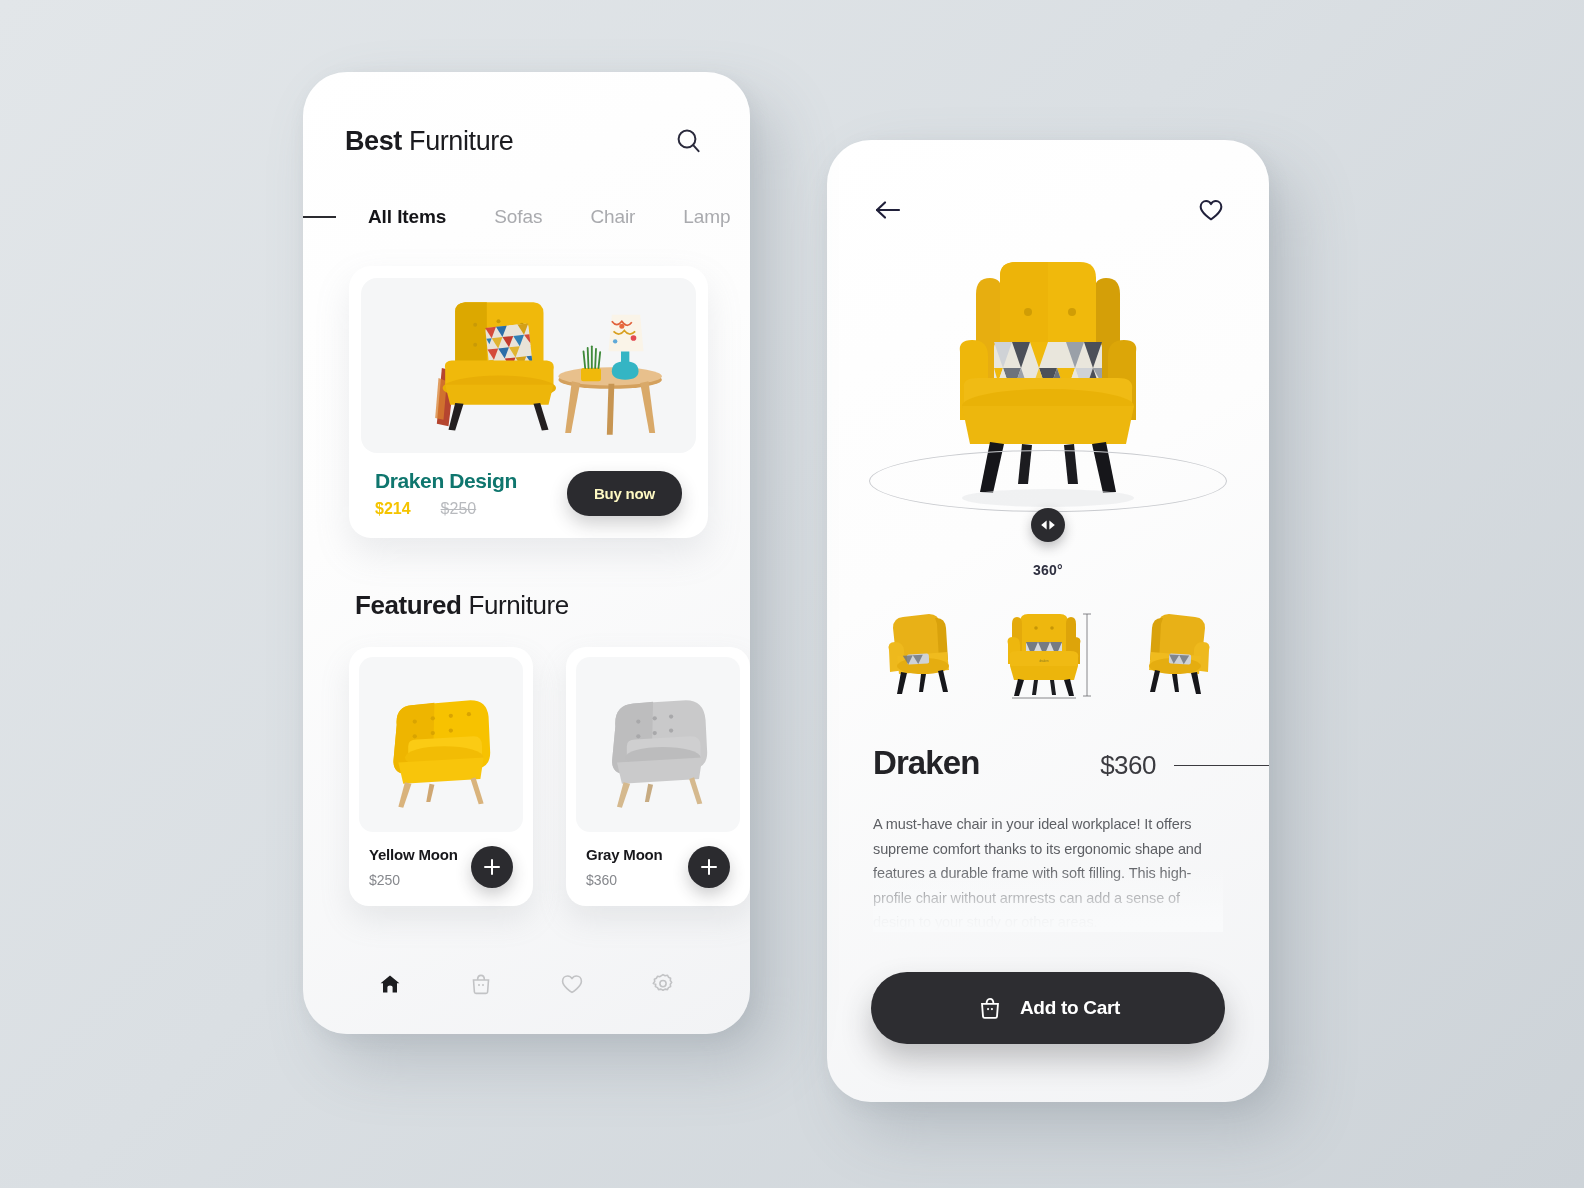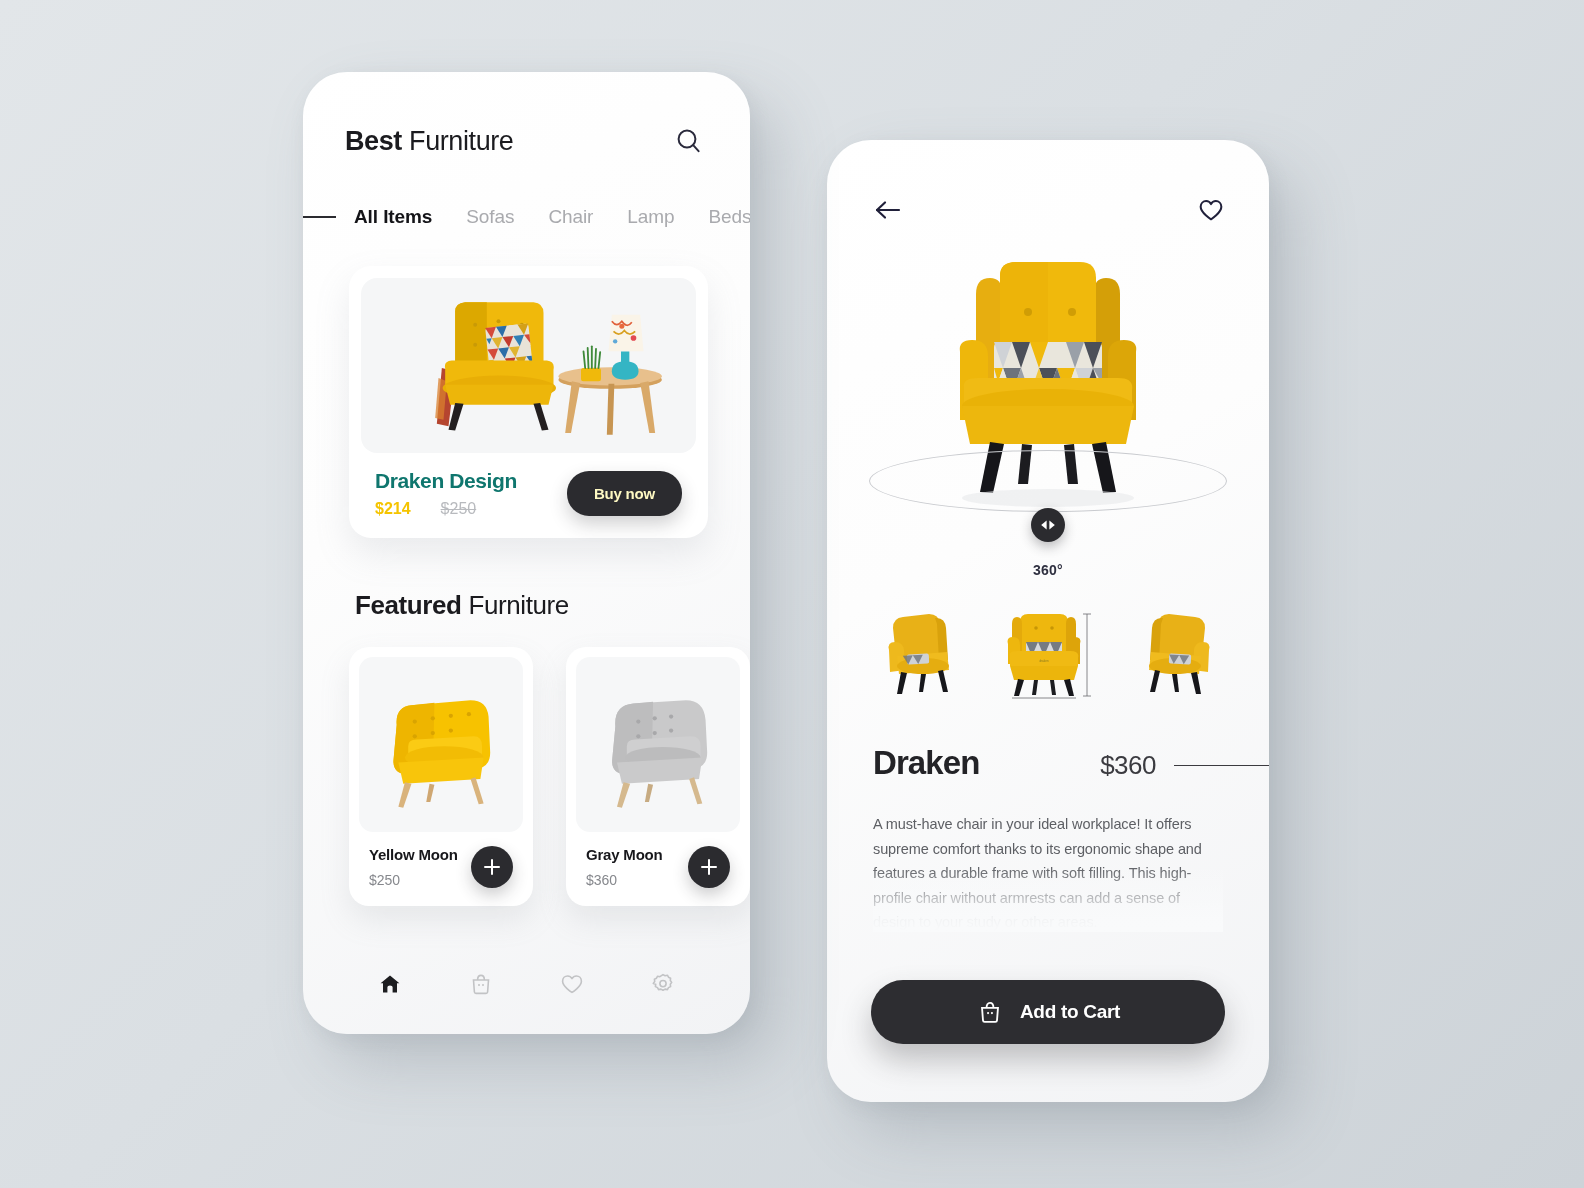--- a/index.html
+++ b/index.html
@@ -51,21 +51,21 @@
     margin-top: 48px;
     padding-left: 0;
     white-space: nowrap;
   }
   .tab-indicator {
     width: 38px; height: 2px; background: #2b2b30; margin-left: -5px; margin-right: 18px;
     flex: none;
   }
   .tab {
     font-size: 19px; color: #a9aaae; margin-right: 34px; letter-spacing: -.1px;
-    cursor: pointer; font-weight: 400;
+    cursor: pointer; font-weight: 400; margin-left: 14px;
   }
   .tab.active { color: #141418; font-weight: 700; }
 
   
   .hero-card {
     margin: 38px 42px 0 46px;
     background: #ffffff;
     border-radius: 22px;
     box-shadow: 0 16px 34px rgba(140,148,158,.17);
     padding: 12px 12px 0 12px;
@@ -173,21 +173,21 @@
   .desc-wrap { position:relative; margin: 30px 46px 0 46px; height: 120px; overflow:hidden; }
   .desc { font-size: 14.5px; line-height: 24.5px; color:#5d5f64; letter-spacing:-.1px; }
   .desc-fade {
     position:absolute; left:0; right:0; bottom:0; height: 66px;
     background: linear-gradient(to bottom, rgba(248,249,250,0) 0%, rgba(249,250,251,.95) 78%, #f9fafb 100%);
     pointer-events:none;
   }
 
   .cart-btn {
     position:absolute; left: 44px; right: 44px; bottom: 58px;
-    height: 64px; border-radius: 36px; background:#2d2d31; border:none;
+    height: 72px; border-radius: 36px; background:#2d2d31; border:none;
     display:flex; align-items:center; justify-content:center; gap: 16px;
     color:#fff; font-size:19px; font-weight:700; letter-spacing:-.3px; cursor:pointer;
     box-shadow: 0 16px 30px rgba(45,45,49,.28);
   }
 </style>
 </head>
 <body>
 
 <div class="phone" id="phone-left">
 

